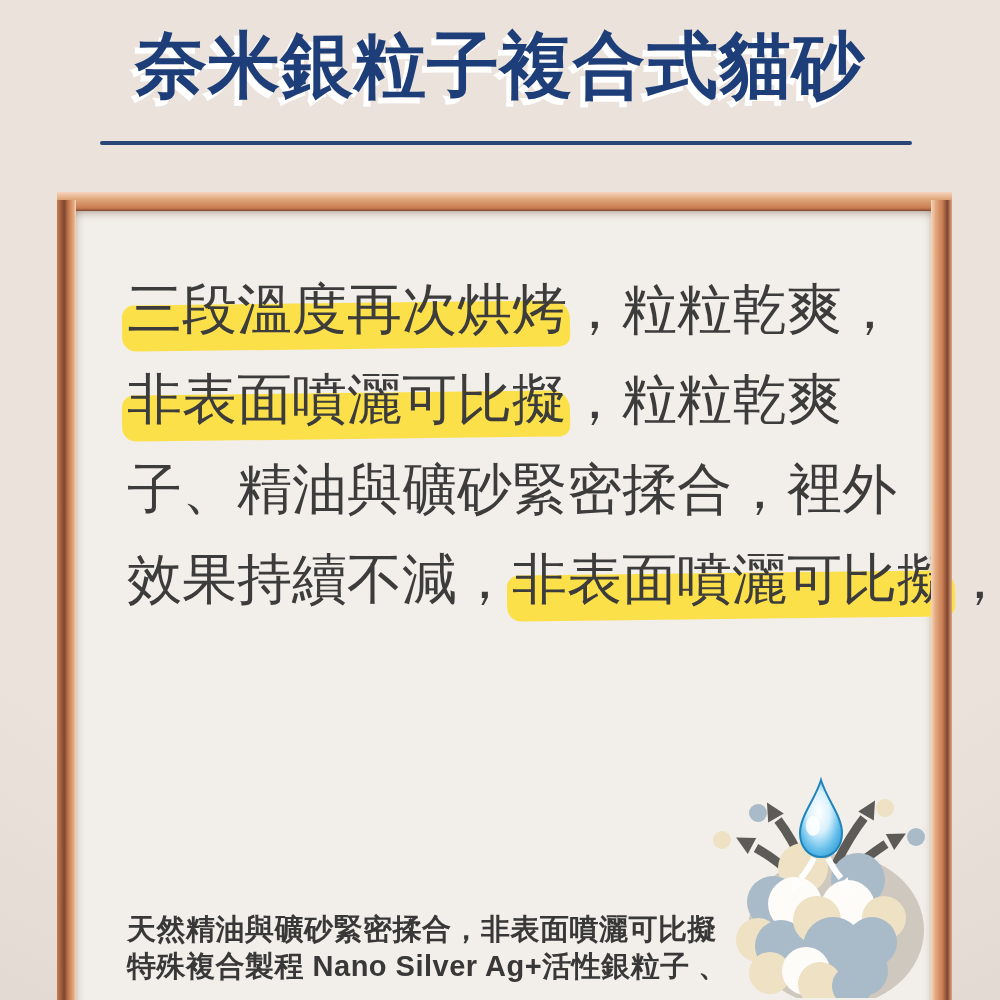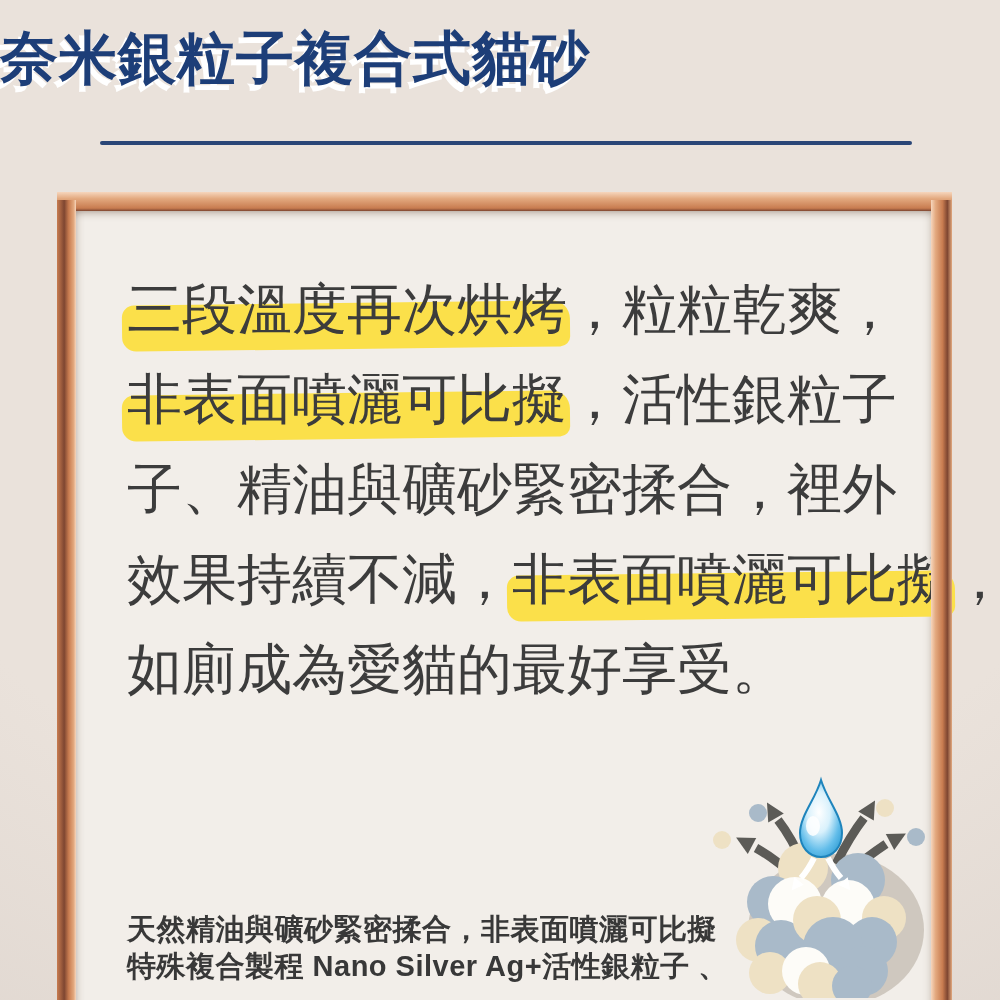--- a/index.html
+++ b/index.html
@@ -6,22 +6,22 @@
     
   }
   html,body{margin:0;padding:0;}
   body{
     width:1000px;height:1000px;position:relative;overflow:hidden;
     font-family:"Liberation Sans","DejaVu Sans",sans-serif;
     background:radial-gradient(120% 100% at 50% 30%, var(--bg) 55%, var(--bg-edge) 100%);
   }
   
   .title{
-    position:absolute;left:0;top:26px;width:1000px;text-align:left;
-    font-size:58px;font-weight:900;letter-spacing:1px;line-height:1.1;
+    position:absolute;left:0;top:26px;width:1000px;text-align:center;
+    font-size:72px;font-weight:900;letter-spacing:1px;line-height:1.1;
     color:var(--title);
     text-shadow:-5px 6px 0 var(--shadow-white);
     white-space:nowrap;
   }
   .divider{
     position:absolute;left:100px;top:141px;width:812px;height:4px;
     background:var(--divider);border-radius:2px;
   }
   
   .board{position:absolute;left:57px;top:192px;width:895px;height:823px;}
@@ -73,24 +73,23 @@
 </head>
 <body>
 
 <div class="title">奈米銀粒子複合式貓砂</div>
 <div class="divider"></div>
 
 <div class="board">
   <div class="board-inner">
     <div class="body-text">
         <div class="bline"><span class="hl">三段溫度再次烘烤</span><span>，粒粒乾爽，</span></div>
-        <div class="bline"><span class="hl">非表面噴灑可比擬</span><span>，活性銀粒子</span></div>
+        <div class="bline"><span class="hl">非表面噴灑可比擬</span><span>，粒粒乾爽</span></div>
         <div class="bline"><span>子、精油與礦砂緊密揉合，裡外</span></div>
         <div class="bline"><span>效果持續不減，</span><span class="hl">非表面噴灑可比擬</span><span>，</span></div>
-        <div class="bline"><span>如廁成為愛貓的最好享受。</span></div>
       </div>
     <div class="footnote">
       <div>天然精油與礦砂緊密揉合，非表面噴灑可比擬</div>
       <div>特殊複合製程 Nano Silver Ag+活性銀粒子 、</div>
     </div>
   </div>
   <div class="frame-top"></div>
   <div class="frame-left"></div>
   <div class="frame-right"></div>
   <div class="board-slot"></div>

